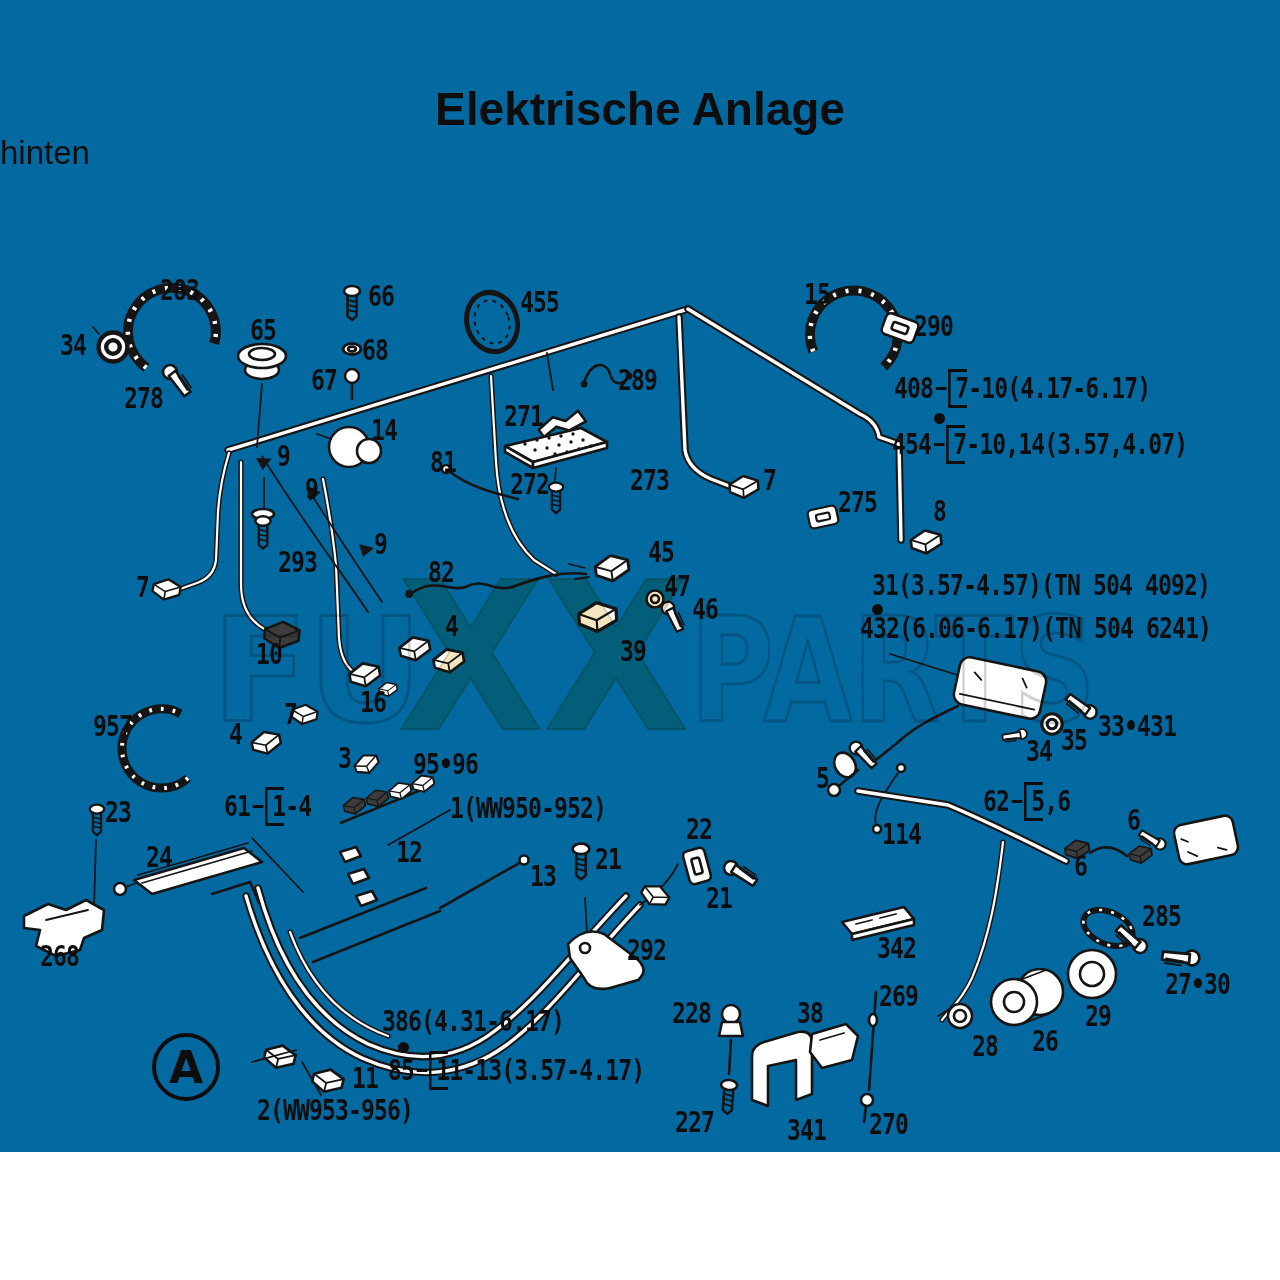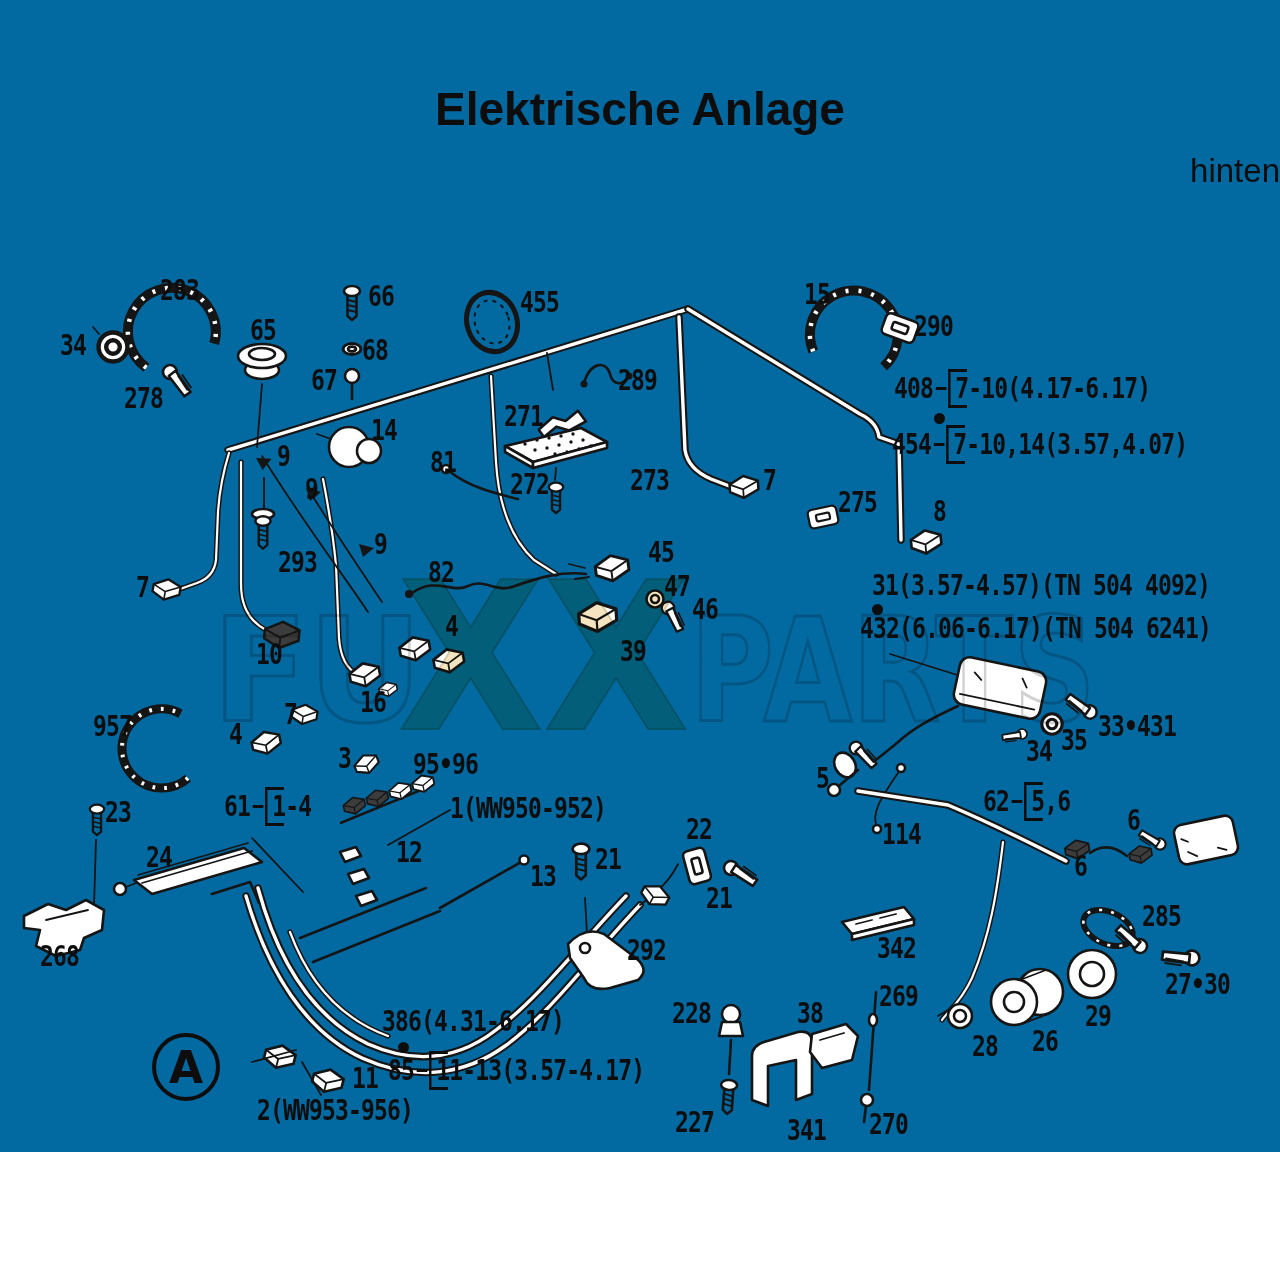--- a/index.html
+++ b/index.html
@@ -1,22 +1,22 @@
 <!DOCTYPE html>
 <html><head>
 <meta charset="utf-8">
 <style>
   html,body{margin:0;padding:0;background:#fff;}
   #stage{position:relative;width:1280px;height:1152px;background:#0369a1;overflow:hidden;
          font-family:"DejaVu Sans","Liberation Sans",sans-serif;}
   
   .title-main{position:absolute;left:0;right:0;top:82px;text-align:center;
     font-family:"Liberation Sans",sans-serif;font-weight:bold;font-size:46px;color:#0d0d0d;}
-  .title-sub{position:absolute;left:0;right:0;top:134px;text-align:right;
-    font-family:"Liberation Sans",sans-serif;font-weight:400;font-size:33px;color:#0d0d0d;margin-top:18px;}
+  .title-sub{position:absolute;left:0;right:0;top:134px;text-align:left;
+    font-family:"Liberation Sans",sans-serif;font-weight:400;font-size:33px;color:#0d0d0d;}
   
   .art{position:absolute;left:0;top:0;z-index:1;}
   #labels-layer{position:absolute;left:0;top:0;width:100%;height:100%;z-index:2;}
   .watermark{position:absolute;left:0;top:0;width:100%;height:100%;z-index:3;
              mix-blend-mode:multiply;opacity:.85;pointer-events:none;}
   .wm{position:absolute;font-family:"DejaVu Sans",sans-serif;font-weight:bold;line-height:1;
       transform-origin:0 0;color:transparent;}
   .wm-fu   {left:212px;top:598px;font-size:145px;-webkit-text-stroke:3px #c9c9c9;transform:scaleX(0.97);}
   .wm-xx   {left:398px;top:556px;font-size:205px;-webkit-text-stroke:2px #cfc094;color:#f3e1b5;transform:scaleX(0.92);}
   .wm-parts{left:690px;top:598px;font-size:145px;-webkit-text-stroke:3px #c9c9c9;transform:scaleX(0.79);}

